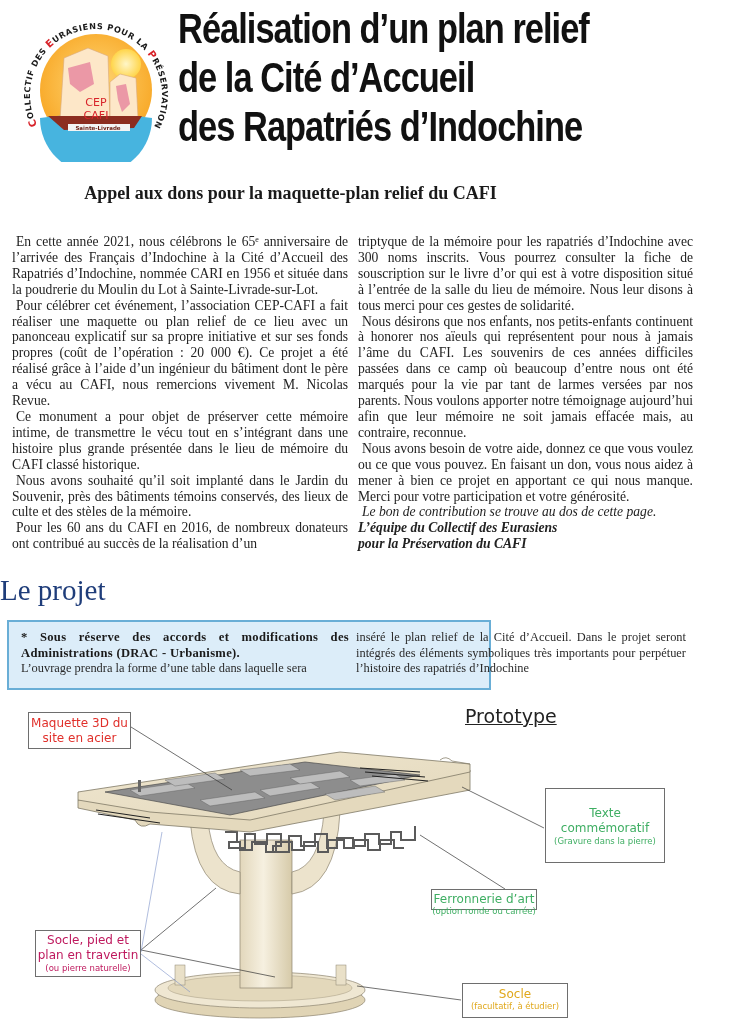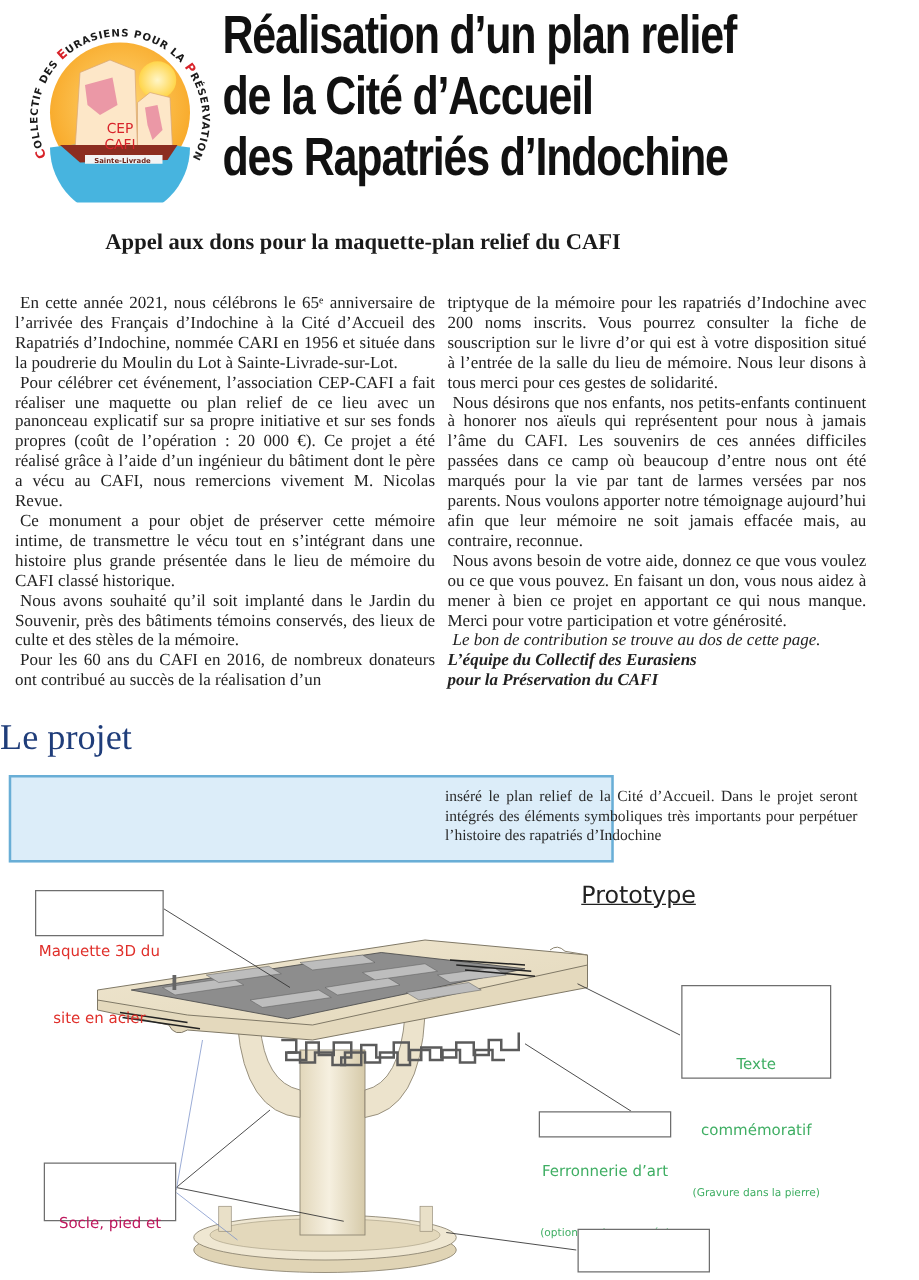--- a/index.html
+++ b/index.html
@@ -39,21 +39,21 @@
   .proto-title { position: absolute; left: 465px; top: 705px; font-family: "DejaVu Sans", sans-serif;
     font-size: 19px; text-decoration: underline; color: #222; }
   .callout { position: absolute; background: #fff; border: 1px solid #6e6e6e; text-align: center;
     font-family: "DejaVu Sans", sans-serif; }
   .c-red { left: 28px; top: 712px; width: 103px; height: 37px; color: #e0302b; font-size: 12px; line-height: 15px; padding-top: 3px; }
   .c-green1 { left: 545px; top: 788px; width: 120px; height: 75px; color: #3fae63; font-size: 12px; line-height: 15px; padding-top: 17px; }
   .c-green2 { left: 431px; top: 889px; width: 106px; height: 21px; color: #3fae63; font-size: 12px; line-height: 14px; padding-top: 2px; }
   .c-gold1 { left: 35px; top: 930px; width: 106px; height: 47px; color: #be185d; font-size: 12px; line-height: 15px; padding-top: 2px; }
   .c-gold2 { left: 462px; top: 983px; width: 106px; height: 35px; color: #e0a81c; font-size: 12px; line-height: 14px; padding-top: 3px; }
   .small { font-size: 8.5px; display: block; line-height: 11px; }
-  .callout span { display: block; margin-top: 38px; }
+  .callout span { display: block; }
 </style>
 </head>
 <body>
 
 <div class="logo">
   <svg width="156" height="150" viewBox="0 0 156 150">
     <defs>
       <path id="ringPath" d="M 22 118 A 66 66 0 1 1 134 118" fill="none"></path>
       <radialGradient id="sunGrad" cx="50%" cy="50%" r="50%">
         <stop offset="0%" stop-color="#fff6c8"></stop>
@@ -94,31 +94,35 @@
 
 <div class="col col-left">
   <p>En cette année 2021, nous célébrons le 65ᵉ anniversaire de l’arrivée des Français d’Indochine à la Cité d’Accueil des Rapatriés d’Indochine, nommée CARI en 1956 et située dans la poudrerie du Moulin du Lot à Sainte-Livrade-sur-Lot.</p>
   <p>Pour célébrer cet événement, l’association CEP-CAFI a fait réaliser une maquette ou plan relief de ce lieu avec un panonceau explicatif sur sa propre initiative et sur ses fonds propres (coût de l’opération : 20 000 €). Ce projet a été réalisé grâce à l’aide d’un ingénieur du bâtiment dont le père a vécu au CAFI, nous remercions vivement M. Nicolas Revue.</p>
   <p>Ce monument a pour objet de préserver cette mémoire intime, de transmettre le vécu tout en s’intégrant dans une histoire plus grande présentée dans le lieu de mémoire du CAFI classé historique.</p>
   <p>Nous avons souhaité qu’il soit implanté dans le Jardin du Souvenir, près des bâtiments témoins conservés, des lieux de culte et des stèles de la mémoire.</p>
   <p>Pour les 60 ans du CAFI en 2016, de nombreux donateurs ont contribué au succès de la réalisation d’un</p>
 </div>
 
 <div class="col col-right">
-  <p style="text-indent:0">triptyque de la mémoire pour les rapatriés d’Indochine avec 200 noms inscrits. Vous pourrez consulter la fiche de souscription sur le livre d’or qui est à votre disposition situé à l’entrée de la salle du lieu de mémoire. Nous leur disons à tous merci pour ces gestes de solidarité.</p>
+  <p style="text-indent:0">triptyque de la mémoire pour les rapatriés d’Indochine avec 300 noms inscrits. Vous pourrez consulter la fiche de souscription sur le livre d’or qui est à votre disposition situé à l’entrée de la salle du lieu de mémoire. Nous leur disons à tous merci pour ces gestes de solidarité.</p>
   <p>Nous désirons que nos enfants, nos petits-enfants continuent à honorer nos aïeuls qui représentent pour nous à jamais l’âme du CAFI. Les souvenirs de ces années difficiles passées dans ce camp où beaucoup d’entre nous ont été marqués pour la vie par tant de larmes versées par nos parents. Nous voulons apporter notre témoignage aujourd’hui afin que leur mémoire ne soit jamais effacée mais, au contraire, reconnue.</p>
   <p>Nous avons besoin de votre aide, donnez ce que vous voulez ou ce que vous pouvez. En faisant un don, vous nous aidez à mener à bien ce projet en apportant ce qui nous manque. Merci pour votre participation et votre générosité.</p>
   <p class="italic">Le bon de contribution se trouve au dos de cette page.</p>
   <p class="sig">L’équipe du Collectif des Eurasiens</p>
   <p class="sig">pour la Préservation du CAFI</p>
 </div>
 
 <div class="section-title">Le projet</div>
 
 <div class="note">
+  <div class="nl">
+    <b>* Sous réserve des accords et modifications des Administrations (DRAC - Urbanisme).</b><br>
+    <span>L’ouvrage prendra la forme d’une table dans laquelle sera</span>
+  </div>
   <div class="nr">inséré le plan relief de la Cité d’Accueil. Dans le projet seront intégrés des éléments symboliques très importants pour perpétuer l’histoire des rapatriés d’Indochine</div>
 </div>
 
 <svg class="diagram" width="735" height="324" viewBox="0 700 735 324">
   <defs>
     <linearGradient id="stoneV" x1="0" y1="0" x2="1" y2="0">
       <stop offset="0%" stop-color="#e2d7bb"></stop>
       <stop offset="45%" stop-color="#f6f0e0"></stop>
       <stop offset="100%" stop-color="#d6caa9"></stop>
     </linearGradient>

